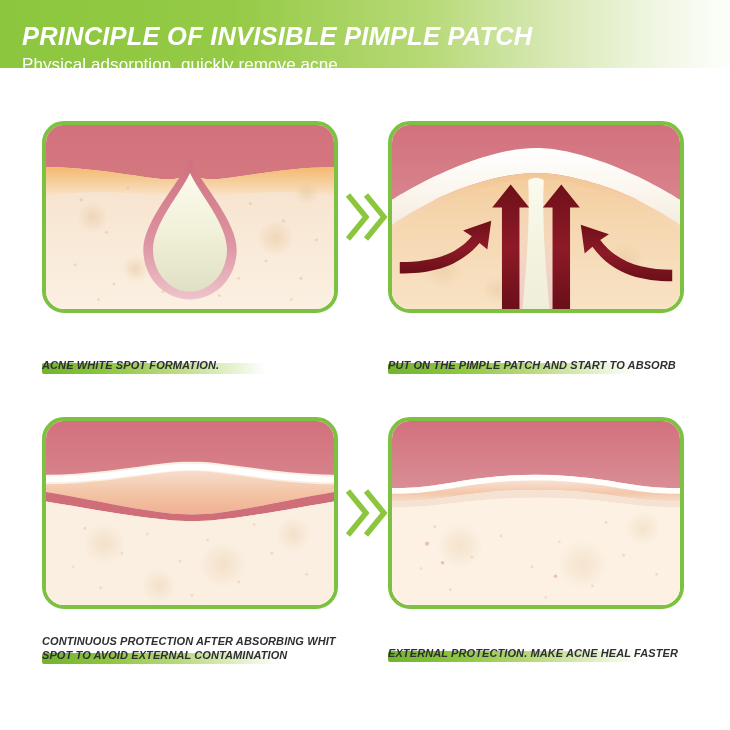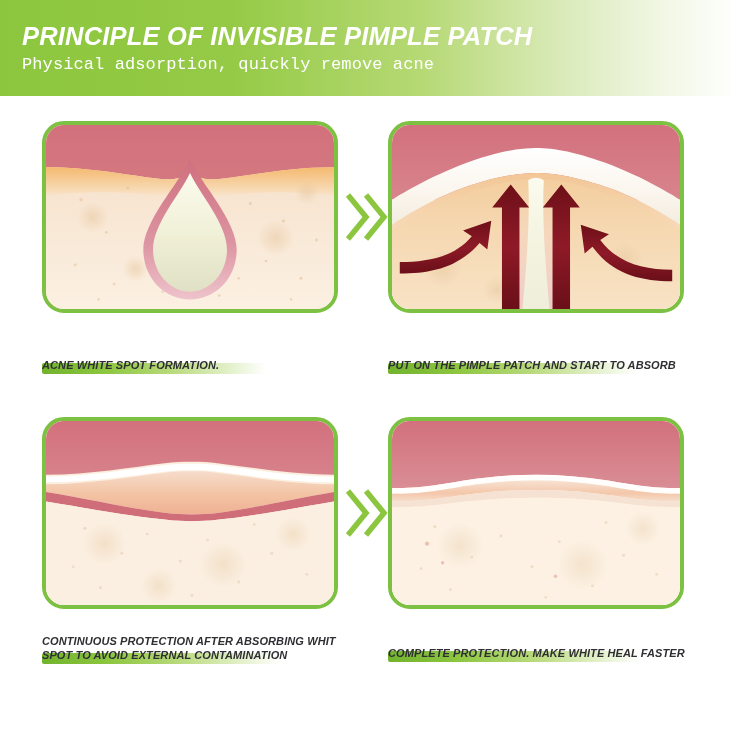--- a/index.html
+++ b/index.html
@@ -7,34 +7,34 @@
     width:730px;height:730px;
     background:#ffffff;
     font-family:"Liberation Sans", sans-serif;
     overflow:hidden;
     position:relative;
   }
   #page{position:relative;width:730px;height:730px;background:#fff;}
 
   
   .header{
-    position:absolute;left:0;top:0;width:730px;height:96px;
+    position:absolute;left:0;top:0;width:730px;height:68px;
     background:linear-gradient(to right,#8cc63e 0%,#95ca46 32%,#b6d975 58%,#dcebbd 78%,#f3f8e8 92%,#fdfefb 100%);
   }
   .header-title{
     position:absolute;left:22px;top:22px;
     font-size:25.5px;font-weight:bold;font-style:italic;
     color:#ffffff;letter-spacing:0.2px;white-space:nowrap;
     font-family:"Liberation Sans", sans-serif;
   }
   .header-sub{
     position:absolute;left:22px;top:55px;
     font-size:17px;font-weight:normal;color:#ffffff;
     letter-spacing:0.1px;white-space:nowrap;
-    font-family:Liberation Mono, monospace;
+    font-family:Liberation Sans, sans-serif;
   }
 
   
   .panel{
     position:absolute;
     border:4px solid #7cc142;
     border-radius:22px;
     overflow:hidden;
     background:#f7e3cf;
     box-sizing:border-box;
@@ -337,16 +337,16 @@
   </div>
 
   <div class="caption c3">
     <span class="bar"></span>
     <span class="cap-line">CONTINUOUS PROTECTION AFTER ABSORBING WHIT</span>
     <span class="cap-line">SPOT TO AVOID EXTERNAL CONTAMINATION</span>
   </div>
 
   <div class="caption c4">
     <span class="bar"></span>
-    <span class="cap-line">COMPLETE PROTECTION. MAKE WHITE HEAL FASTER</span>
+    <span class="cap-line">EXTERNAL PROTECTION. MAKE ACNE HEAL FASTER</span>
   </div>
 
 </div>
 
 </body></html>

